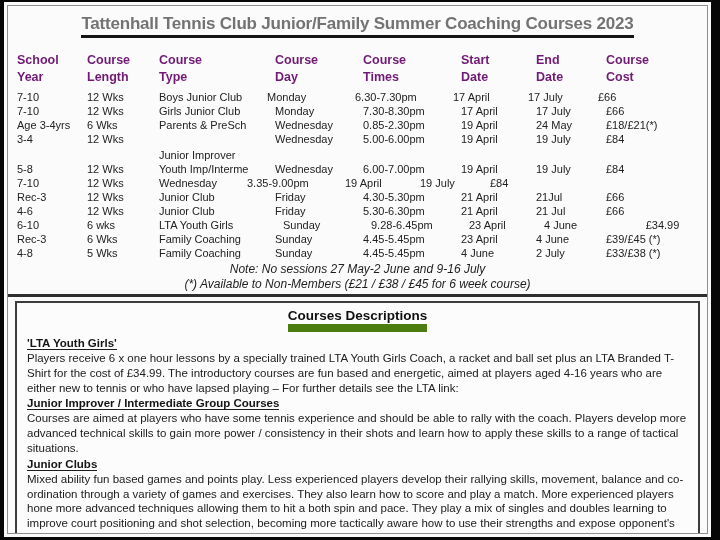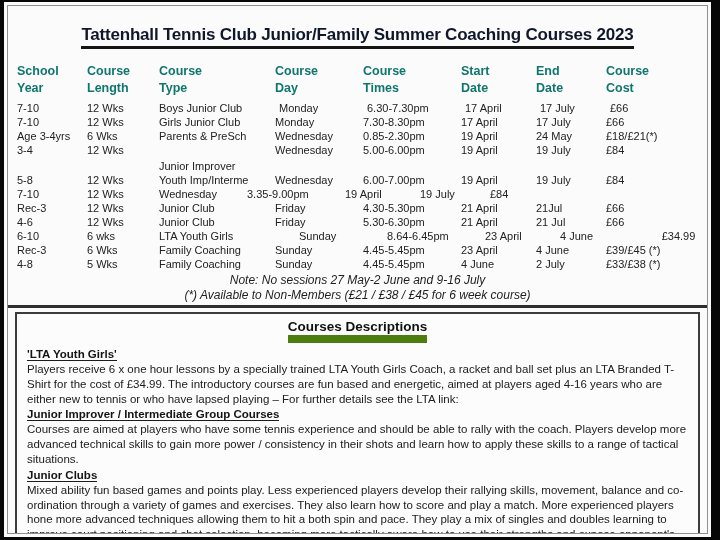--- a/index.html
+++ b/index.html
@@ -1,22 +1,22 @@
 <!DOCTYPE html>
 <html><head>
 <meta charset="utf-8">
 <style>
   *{margin:0;padding:0;box-sizing:border-box}
   html,body{width:720px;height:540px;overflow:hidden;background:#070707}
   body{font-family:"Liberation Sans",sans-serif;color:#1b1b1b;position:relative}
   .scan{position:absolute;left:4px;top:2px;right:9px;bottom:3px;background:#fbfbfb;overflow:hidden}
   .inner{position:absolute;inset:3px;border:1px solid #8f8f8f;overflow:hidden}
-  .title{text-align:center;margin-top:19px;font-size:17px;font-weight:bold;letter-spacing:-0.2px;color:#0f172a}
+  .title{text-align:center;margin-top:8px;font-size:17px;font-weight:bold;letter-spacing:-0.2px;color:#737373}
   .title span{border-bottom:3px solid #151515;padding-bottom:1px;display:inline-block}
-  .thead{display:flex;margin:14px 0 0 9px;font-weight:bold;font-size:12.5px;line-height:17px;color:#0f766e}
+  .thead{display:flex;margin:14px 0 0 9px;font-weight:bold;font-size:12.5px;line-height:17px;color:#701a75}
   .hcell{flex:none;white-space:nowrap}
   .tbody{margin:4px 0 0 9px;font-size:11px;line-height:14px;color:#222}
   .trow{display:flex}
   .tcell{flex:none;white-space:nowrap;overflow:visible}
   .notes{text-align:center;font-style:italic;font-size:12px;line-height:14.5px;margin-top:2px;color:#1e1e1e}
   .hr{height:3px;background:#2e2e2e;margin-top:3px}
   .descbox{margin:4px 7px 0 7px;border:2px solid #3c3c3c;padding:3px 10px 0 10px;height:420px;background:#fcfcfc}
   .desc-heading{text-align:center;font-size:13.5px;font-weight:bold;margin-top:2px;margin-bottom:4px;color:#101010}
   .desc-heading span{border-bottom:8px solid #4d7c0f;padding-bottom:1px;display:inline-block}
   .sec-title{font-size:11.5px;line-height:15px;margin-top:1px}
@@ -64,21 +64,21 @@
         </div>
         <div class="hcell" style="width: 97px;">
           <div>Course</div>
           <div>Cost</div>
         </div>
       </div>
     <div class="tbody" id="tbody">
         <div class="trow">
           <div class="tcell" style="width: 70px;">7-10</div>
           <div class="tcell" style="width: 72px;">12 Wks</div>
-          <div class="tcell" style="width: 120px;">Boys Junior Club</div>
+          <div class="tcell" style="width: 108px;">Boys Junior Club</div>
           <div class="tcell" style="width: 88px;">Monday</div>
           <div class="tcell" style="width: 98px;">6.30-7.30pm</div>
           <div class="tcell" style="width: 75px;">17 April</div>
           <div class="tcell" style="width: 70px;">17 July</div>
           <div class="tcell" style="width: 97px;">£66</div>
         </div>
         <div class="trow">
           <div class="tcell" style="width: 70px;">7-10</div>
           <div class="tcell" style="width: 72px;">12 Wks</div>
           <div class="tcell" style="width: 116px;">Girls Junior Club</div>
@@ -143,23 +143,23 @@
           <div class="tcell" style="width: 116px;">Junior Club</div>
           <div class="tcell" style="width: 88px;">Friday</div>
           <div class="tcell" style="width: 98px;">5.30-6.30pm</div>
           <div class="tcell" style="width: 75px;">21 April</div>
           <div class="tcell" style="width: 70px;">21 Jul</div>
           <div class="tcell" style="width: 97px;">£66</div>
         </div>
         <div class="trow">
           <div class="tcell" style="width: 70px;">6-10</div>
           <div class="tcell" style="width: 72px;">6 wks</div>
-          <div class="tcell" style="width: 140px;">LTA Youth Girls</div>
+          <div class="tcell" style="width: 124px;">LTA Youth Girls</div>
           <div class="tcell" style="width: 88px;">Sunday</div>
-          <div class="tcell" style="width: 98px;">8.64-6.45pm</div>
+          <div class="tcell" style="width: 98px;">9.28-6.45pm</div>
           <div class="tcell" style="width: 75px;">23 April</div>
           <div class="tcell" style="width: 70px;">4 June</div>
           <div class="tcell" style="width: 97px; text-align: center;">£34.99</div>
         </div>
         <div class="trow">
           <div class="tcell" style="width: 70px;">Rec-3</div>
           <div class="tcell" style="width: 72px;">6 Wks</div>
           <div class="tcell" style="width: 116px;">Family Coaching</div>
           <div class="tcell" style="width: 88px;">Sunday</div>
           <div class="tcell" style="width: 98px;">4.45-5.45pm</div>

